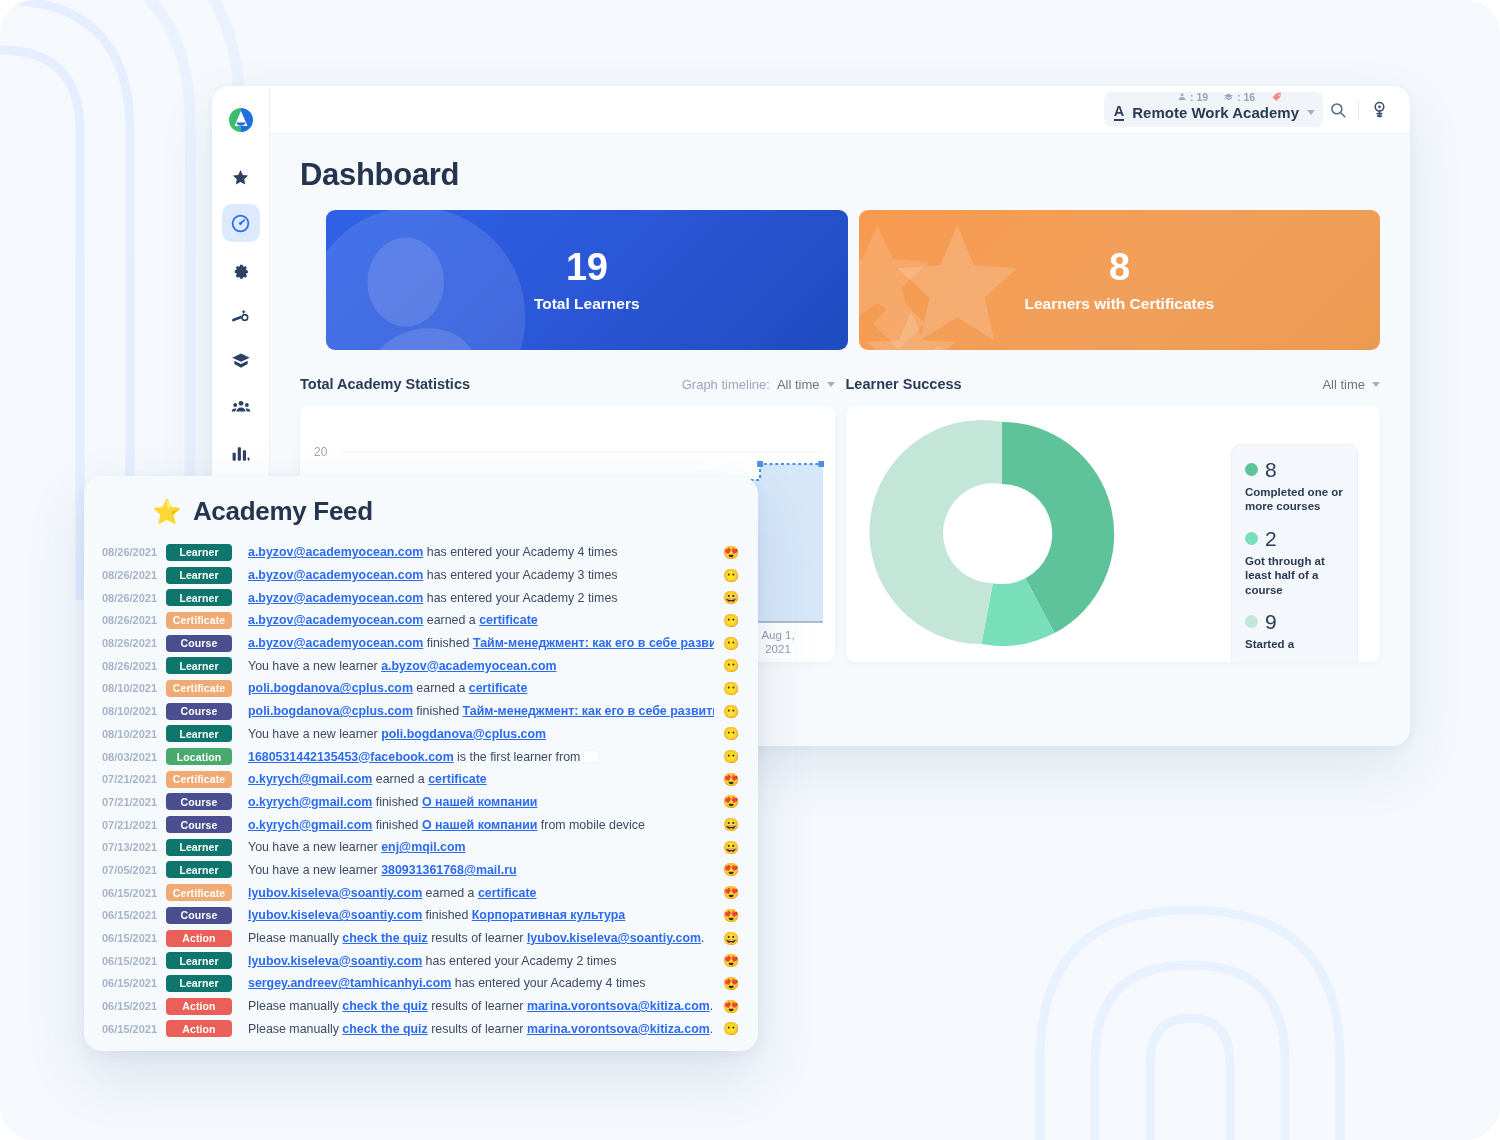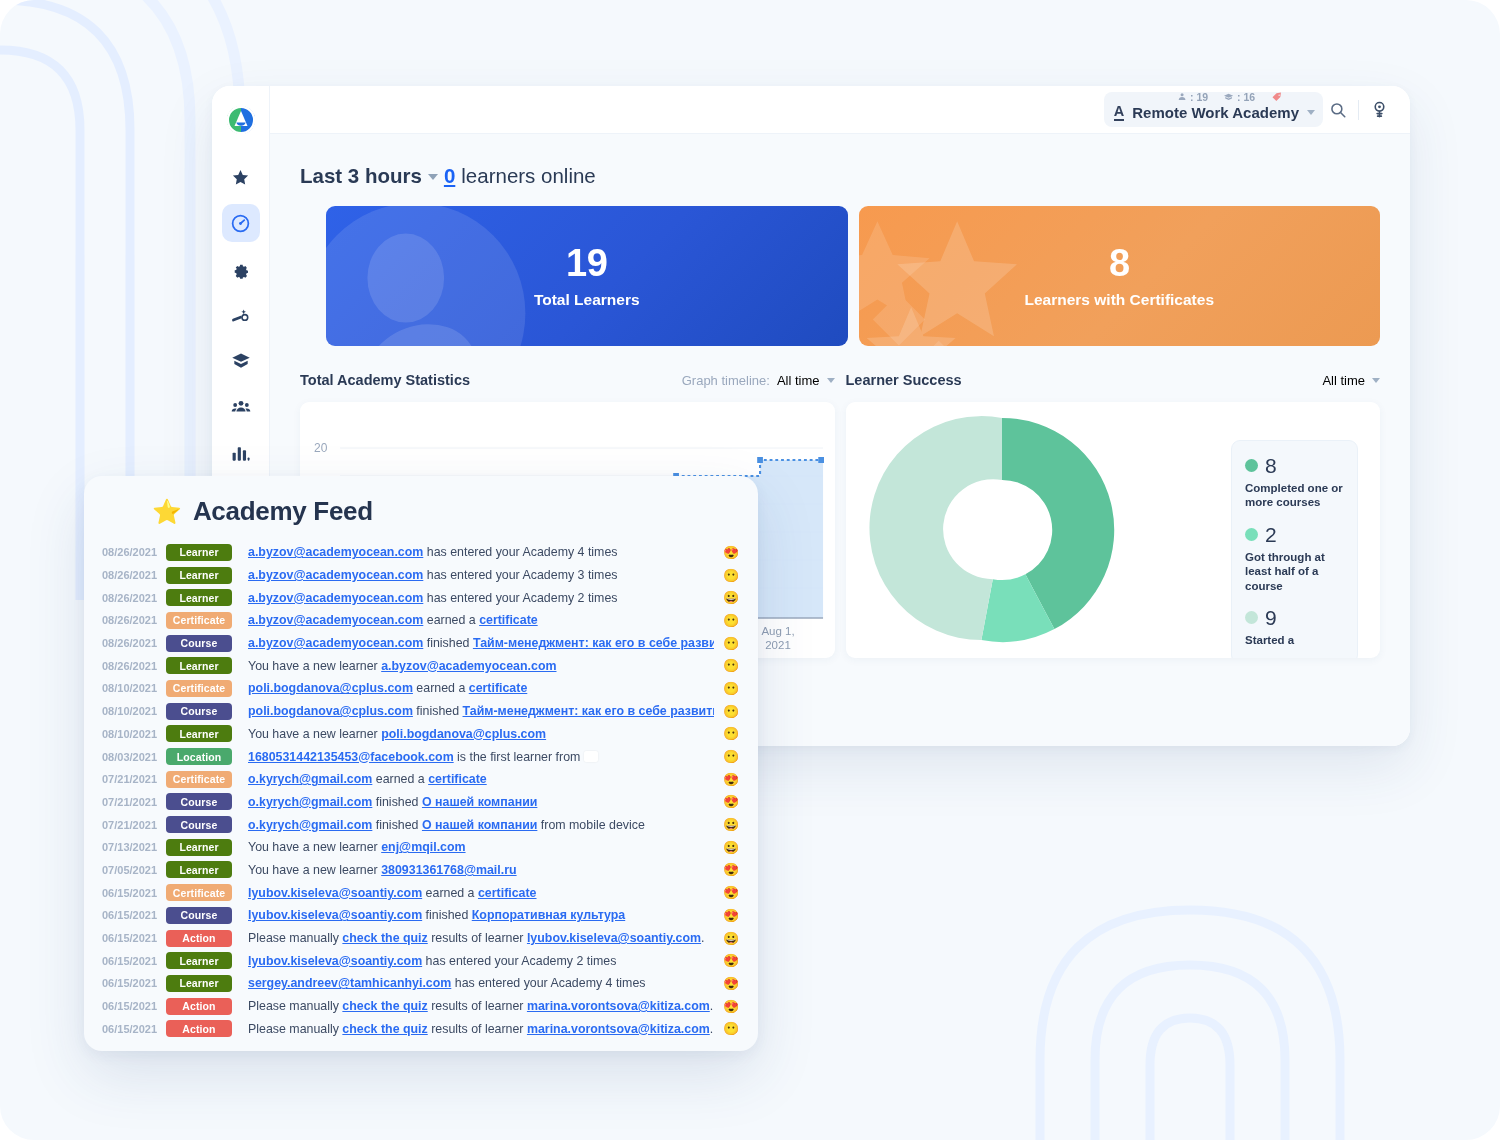--- a/index.html
+++ b/index.html
@@ -106,21 +106,21 @@
   #card-certs { background:linear-gradient(135deg,#f79a4f 0%,#f1a05b 55%,#ec9a52 100%); }
   #card-lessons { background:linear-gradient(135deg,#4da3e0 0%,#3f9bdd 60%,#3f98db 100%); }
 
   
   #panels { display:flex; gap:11px; margin-top:22px; }
   .panel { flex:1; min-width:0; }
   .panel-head { display:flex; align-items:center; justify-content:space-between; height:24px; margin-bottom:10px;}
   .panel-title { font-size:14.5px; font-weight:700; color:#2b3a55; }
   .panel-ctrl { display:flex; align-items:center; gap:7px; font-size:13px; color:#8c9ab0; cursor:pointer; }
   .panel-ctrl .lead { color:#9aa8bd; }
-  .panel-ctrl .val { color:#000000; }
+  .panel-ctrl .val { color:#737373; }
   .panel-ctrl .caret { width:0;height:0;border-left:4px solid transparent;border-right:4px solid transparent;border-top:5px solid #9fb0c4; }
   .panel-body { background:#fff; border-radius:9px; box-shadow:0 2px 8px rgba(40,72,120,.05); height:256px; position:relative; overflow:hidden;}
 
   
   #chartWrap { position:absolute; inset:0; }
   .yl { position:absolute; font-size:12px; color:#9aa8bd; }
   .xl { position:absolute; font-size:11.5px; color:#8e9db2; text-align:center; width:60px; line-height:1.25;}
 
   
   #donutWrap { position:absolute; left:6px; top:6px; width:300px; height:244px; }
@@ -152,21 +152,21 @@
   .frow {
     display:flex; align-items:center; height:22.7px; padding:0 18px 0 18px;
     font-size:12.4px; color:#3c4a63;
   }
   .frow .date { width:64px; flex:0 0 64px; font-size:11px; color:#a7b4c7; font-weight:700; }
   .badge {
     width:66px; flex:0 0 66px; height:17px; border-radius:4px; color:#fff;
     font-size:10.5px; font-weight:700; display:flex; align-items:center; justify-content:center;
     margin-right:16px; letter-spacing:.1px;
   }
-  .b-learner { background:#4d7c0f; }
+  .b-learner { background:#0f766e; }
   .b-certificate { background:#f0ab74; }
   .b-course { background:#4b4e8f; }
   .b-location { background:#4aa96c; }
   .b-action { background:#ea6058; }
   .frow .txt { flex:1; min-width:0; white-space:nowrap; overflow:hidden; }
   .frow .txt a { color:#2a6bf2; text-decoration:underline; font-weight:700; }
   .frow .emo { width:26px; flex:0 0 26px; text-align:right; font-size:13px; }
   .flagbox { display:inline-block; width:14px; height:11px; background:#fff; border-radius:2px; box-shadow:0 0 2px rgba(0,0,0,.09); vertical-align:-1px;}
 </style>
 </head>
@@ -296,26 +296,21 @@
         <div class="tb-btn">
           <svg width="19" height="19" viewBox="0 0 24 24" fill="none" stroke="#3c4e68" stroke-width="2">
             <circle cx="12" cy="8.6" r="5.4"></circle>
               <circle cx="12" cy="8.6" r="1.8" fill="#3c4e68" stroke="none"></circle>
             <path d="M12 14.5V21M9 17.2h6M9.6 20.4h4.8" stroke-linecap="round"></path>
           </svg>
         </div>
       </div>
 
       <div id="main">
-        <div id="subline">
-          <span class="strong">Last 3 hours</span>
-          <span class="dd-caret"></span>
-          <span class="zero">0</span>
-          <span class="rest">learners online</span>
-        </div>
+        <h1 id="title">Dashboard</h1>
 
         <div id="cards">
           <div class="card" id="card-learners">
             <svg class="art" viewBox="0 0 340 140" preserveAspectRatio="none">
               <circle cx="58" cy="70" r="72" fill="#ffffff" opacity=".11"></circle>
               <ellipse cx="52" cy="47" rx="25" ry="29" fill="#ffffff" opacity=".13"></ellipse>
               <ellipse cx="62" cy="108" rx="37" ry="30" transform="rotate(-20 62 108)" fill="#ffffff" opacity=".13"></ellipse>
             </svg>
             <div class="num">19</div>
             <div class="lbl">Total Learners</div>

